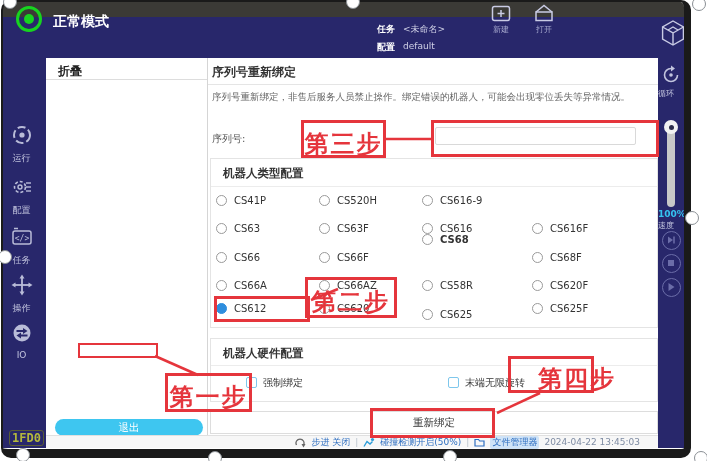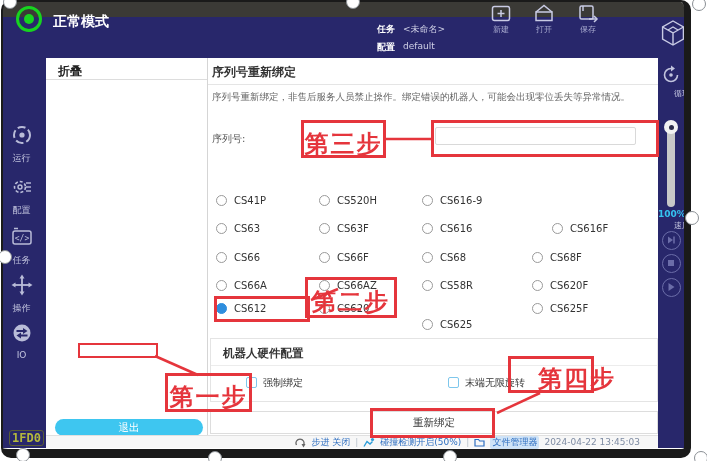--- a/index.html
+++ b/index.html
@@ -60,21 +60,21 @@
   .secdiv{position:absolute;left:0;width:100%;height:1px;background:#ececec;}
   .radio{position:absolute;height:14px;display:flex;align-items:center;gap:7px;cursor:pointer;font-size:10px;color:#333;}
   .rb{width:11px;height:11px;border:1px solid #9a9a9a;border-radius:50%;background:#fff;box-sizing:border-box;flex:0 0 auto;}
   .radio.selected .rb{background:#2e8ede;border-color:#2e8ede;}
   .chk{position:absolute;height:13px;display:flex;align-items:center;gap:6px;cursor:pointer;font-size:10px;color:#333;margin-left:28px;}
   .cb{width:11px;height:11px;border:1.5px solid #7ec7ec;border-radius:2px;background:#fff;box-sizing:border-box;flex:0 0 auto;}
   .rebindbar{left:210px;top:411px;width:448px;height:23px;border:1px solid #ddd;background:#fff;box-sizing:border-box;
              text-align:center;line-height:21px;font-size:10.5px;color:#333;cursor:pointer;}
   
   .rightpanel{left:658px;top:58px;width:26px;height:390px;background:#28276b;z-index:4;}
-  .rplbl{left:658px;width:48px;text-align:center;font-size:8px;color:#c2c4de;}
+  .rplbl{left:658px;width:48px;text-align:left;font-size:8px;color:#c2c4de;}
   .slidertrack{left:667px;top:125px;width:8px;height:82px;background:#c8c8c8;border-radius:4px;cursor:pointer;}
   .sliderknob{left:664px;top:120px;width:14px;height:14px;background:#f2f2f2;border-radius:50%;cursor:pointer;}
   .sliderknob::after{content:"";position:absolute;left:4.5px;top:4.5px;width:5px;height:5px;background:#2c2c4a;border-radius:50%;}
   .speedval{left:658px;top:209px;width:26px;text-align:center;font-size:9px;font-weight:bold;color:#35c3f0;}
   .tbtn{left:662px;width:19px;height:19px;border:1.5px solid #6b6da8;border-radius:50%;box-sizing:border-box;cursor:pointer;}
   
   .statusbar{left:46px;top:435px;width:612px;height:13px;background:#f7f7f7;border-top:1px solid #e0e0e0;
              display:flex;justify-content:flex-end;align-items:center;gap:5px;padding-right:18px;box-sizing:border-box;
              font-size:9px;color:#2f6fc1;z-index:3;}
   .chip{background:#cfe3f7;padding:0 2px;border-radius:2px;}
@@ -113,29 +113,20 @@
       <line x1="7.5" y1="10.5" x2="14.5" y2="10.5" stroke="#c9cbe4" stroke-width="1.5"></line>
     </svg>
     <span class="hbtnlbl">新建</span>
   </div>
   <div class="abs hbtn" style="left:522px;z-index:6;">
     <svg width="22" height="20" viewBox="0 0 22 20">
       <polyline points="3,9 11,2.5 19,9" fill="none" stroke="#c9cbe4" stroke-width="1.5"></polyline>
       <rect x="3" y="9" width="16" height="8.5" fill="none" stroke="#c9cbe4" stroke-width="1.5"></rect>
     </svg>
     <span class="hbtnlbl">打开</span>
-  </div>
-  <div class="abs hbtn" style="left:566px;z-index:6;">
-    <svg width="22" height="20" viewBox="0 0 22 20">
-      <rect x="3" y="3" width="13" height="13" rx="1.5" fill="none" stroke="#c9cbe4" stroke-width="1.5"></rect>
-      <line x1="6" y1="3" x2="6" y2="8" stroke="#c9cbe4" stroke-width="1.5"></line>
-      <line x1="12" y1="16" x2="20" y2="16" stroke="#c9cbe4" stroke-width="1.5"></line>
-      <polyline points="17,13 20,16 17,19" fill="none" stroke="#c9cbe4" stroke-width="1.5"></polyline>
-    </svg>
-    <span class="hbtnlbl">保存</span>
   </div>
   <svg class="abs" style="left:658px;top:18px;z-index:6;" width="30" height="30" viewBox="0 0 30 30">
     <polygon points="15,3 25.4,9 25.4,21 15,27 4.6,21 4.6,9" fill="none" stroke="#c9cbe4" stroke-width="1.4"></polygon>
     <polyline points="15,27 15,15 4.6,9" fill="none" stroke="#c9cbe4" stroke-width="1.4"></polyline>
     <polyline points="15,15 25.4,9" fill="none" stroke="#c9cbe4" stroke-width="1.4"></polyline>
     <polyline points="10,12 15,9 20,12" fill="none" stroke="#c9cbe4" stroke-width="1.2"></polyline>
   </svg>
 
   <div class="abs leftrail"></div>
   <div class="abs railitem" style="top:124px;z-index:6;">
@@ -253,20 +244,24 @@
   <div class="abs sbbtn" style="top:406px;z-index:2;">▼</div>
   <div class="abs exitbtn" style="z-index:3;">退出</div>
 
   <div class="abs mainttl">序列号重新绑定</div>
   <div class="abs maindiv"></div>
   <div class="abs maindesc">序列号重新绑定，非售后服务人员禁止操作。绑定错误的机器人，可能会出现零位丢失等异常情况。</div>
 
   <div class="abs serlbl">序列号:</div>
   <input class="abs serinput" value="" style="">
 
+  <div class="abs card" style="left:210px;top:158px;width:448px;height:170px;">
+    <span class="sechdr">机器人类型配置</span>
+    <div class="secdiv" style="top:27px;"></div>
+  </div>
   <div class="radio abs" style="left:216px;top:193px;">
       <span class="rb"></span>
       <span>CS41P</span>
     </div>
   <div class="radio abs" style="left:319px;top:193px;">
       <span class="rb"></span>
       <span>CS520H</span>
     </div>
   <div class="radio abs" style="left:422px;top:193px;">
       <span class="rb"></span>
@@ -277,33 +272,33 @@
       <span>CS63</span>
     </div>
   <div class="radio abs" style="left:319px;top:221px;">
       <span class="rb"></span>
       <span>CS63F</span>
     </div>
   <div class="radio abs" style="left:422px;top:221px;">
       <span class="rb"></span>
       <span>CS616</span>
     </div>
-  <div class="radio abs" style="left:552px;top:221px;">
+  <div class="radio abs" style="left:532px;top:221px;">
       <span class="rb"></span>
       <span>CS616F</span>
     </div>
   <div class="radio abs" style="left:216px;top:250px;">
       <span class="rb"></span>
       <span>CS66</span>
     </div>
   <div class="radio abs" style="left:319px;top:250px;">
       <span class="rb"></span>
       <span>CS66F</span>
     </div>
-  <div class="radio abs" style="left:422px;top:250px;">
+  <div class="radio abs" style="left:422px;top:232px;font-weight:bold;">
       <span class="rb"></span>
       <span>CS68</span>
     </div>
   <div class="radio abs" style="left:532px;top:250px;">
       <span class="rb"></span>
       <span>CS68F</span>
     </div>
   <div class="radio abs" style="left:216px;top:278px;">
       <span class="rb"></span>
       <span>CS66A</span>
@@ -321,21 +316,21 @@
       <span>CS620F</span>
     </div>
   <div class="radio selected abs" style="left:216px;top:301px;">
       <span class="rb"></span>
       <span>CS612</span>
     </div>
   <div class="radio abs" style="left:319px;top:301px;">
       <span class="rb"></span>
       <span>CS620</span>
     </div>
-  <div class="radio abs" style="left:422px;top:317px;">
+  <div class="radio abs" style="left:422px;top:307px;">
       <span class="rb"></span>
       <span>CS625</span>
     </div>
   <div class="radio abs" style="left:532px;top:301px;">
       <span class="rb"></span>
       <span>CS625F</span>
     </div>
 
   <div class="abs card" style="left:210px;top:338px;width:448px;height:64px;">
     <span class="sechdr">机器人硬件配置</span>

